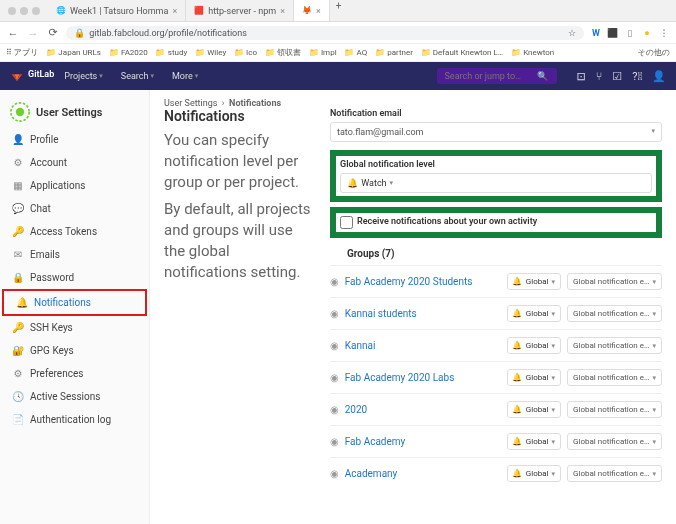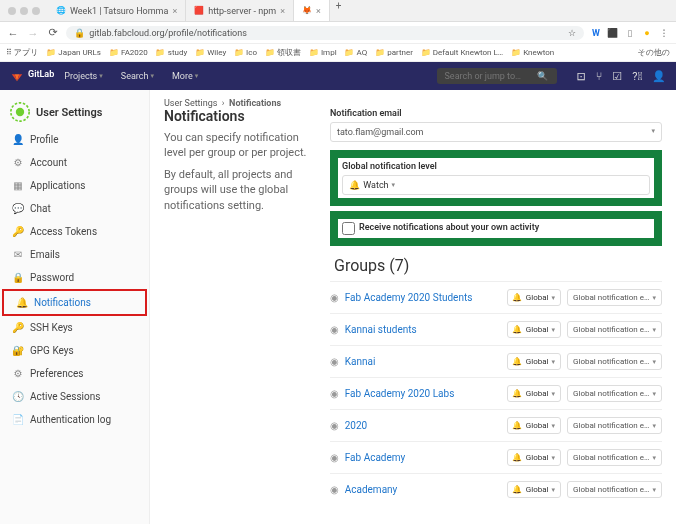--- a/index.html
+++ b/index.html
@@ -18,47 +18,47 @@
 .addr{flex:1;display:flex;align-items:center;background:#f1f3f4;border-radius:10px;padding:2px 8px;font-size:9px;color:#555;gap:4px}
 .ext{display:flex;gap:5px}
 .exticon{width:12px;height:12px;display:inline-flex;align-items:center;justify-content:center;font-size:9px}
 .bmbar{display:flex;align-items:center;height:18px;background:#fff;padding:0 6px;gap:8px;border-bottom:1px solid #eee;font-size:8px;color:#555;overflow:hidden}
 .bm{display:flex;align-items:center;gap:2px;white-space:nowrap}
 .gl-header{display:flex;align-items:center;height:28px;background:#292961;color:#fff;padding:0 10px;gap:10px;font-size:9px}
 .gl-logo{display:flex;align-items:flex-start;gap:4px;font-weight:600}
 .gl-logo svg{width:14px;height:14px}
 .gl-nav{display:flex;gap:18px}
 .gl-nav-item{display:flex;align-items:center;gap:2px;color:#ddd}
-.gl-search{margin-left:auto;display:flex;align-items:center;background:#404040;border-radius:3px;padding:3px 8px;width:120px;color:#aaa;font-size:9px}
+.gl-search{margin-left:auto;display:flex;align-items:center;background:#4c1d95;border-radius:3px;padding:3px 8px;width:120px;color:#aaa;font-size:9px}
 .gl-search input{background:none;border:none;color:#ddd;font-size:9px;width:80px;outline:none}
 .gl-icons{display:flex;gap:10px;margin-left:10px;color:#ddd}
 .gl-icons span{font-size:11px}
 .main{display:flex;height:calc(524px - 22px - 22px - 18px - 28px)}
 .sidebar{width:150px;background:#fafafa;border-right:1px solid #eee;padding:6px 0;overflow-y:auto}
 .sb-title{display:flex;align-items:center;gap:6px;padding:6px 10px;font-weight:600;font-size:11px}
 .sb-avatar{width:20px;height:20px}
 .sb-item{display:flex;align-items:center;gap:6px;padding:6px 12px;font-size:10px;color:#444;cursor:pointer}
 .sb-item.active{color:#1f75cb;border:2px solid #d91c1c;margin:0 2px}
 .sb-icon{width:12px;text-align:center;color:#888;font-size:10px}
 .sb-item.active .sb-icon{color:#1f75cb}
 .content{flex:1;padding:8px 14px;overflow-y:auto}
 .crumb{font-size:9px;color:#666;}
 .crumb a{color:#555;text-decoration:none}
 .page-row{display:flex;gap:16px}
 .page-left{width:150px}
 .page-left h1{font-size:14px;font-weight:600;margin-bottom:6px}
-.page-left p{font-size:11px;color:#666;margin-bottom:6px;line-height:1.4}
+.page-left p{font-size:15px;color:#666;margin-bottom:6px;line-height:1.4}
 .page-right{flex:1}
 .sec-head{font-size:10px;font-weight:600;margin-bottom:6px}
 .field-label{font-size:9px;font-weight:600;margin-bottom:4px}
 .email-box{border:1px solid #ddd;border-radius:3px;padding:4px 6px;font-size:9px;color:#555;margin-bottom:8px;display:flex;justify-content:space-between}
-.redbox{border:8px solid #15803d;padding:3px 4px;margin-bottom:5px}
+.redbox{border:6px solid #15803d;padding:3px 4px;margin-bottom:5px}
 .level-select{border:1px solid #ddd;border-radius:3px;padding:4px 6px;font-size:9px;display:flex;align-items:center;gap:3px;margin-top:4px}
 .checkbox-row{font-size:9px;display:flex;gap:4px;font-weight:600}
-.groups-head{font-size:16px;font-weight:400;margin:10px 4px 6px}
+.groups-head{font-size:10px;font-weight:700;margin:10px 17px 6px}
 .group-row{display:flex;align-items:center;padding:7px 0;border-top:1px solid #eee;gap:6px}
 .eye{color:#999;font-size:10px}
 .gname{flex:1;color:#1f75cb;font-size:10px}
 .gsel{border:1px solid #ddd;border-radius:3px;padding:3px 5px;font-size:8px;display:flex;align-items:center;gap:3px;min-width:50px}
 .gsel2{border:1px solid #ddd;border-radius:3px;padding:3px 5px;font-size:8px;display:flex;align-items:center;gap:3px;width:95px;overflow:hidden;white-space:nowrap;color:#555}
 .caret{font-size:7px;color:#888}
 </style>
 </head>
 <body>
 

